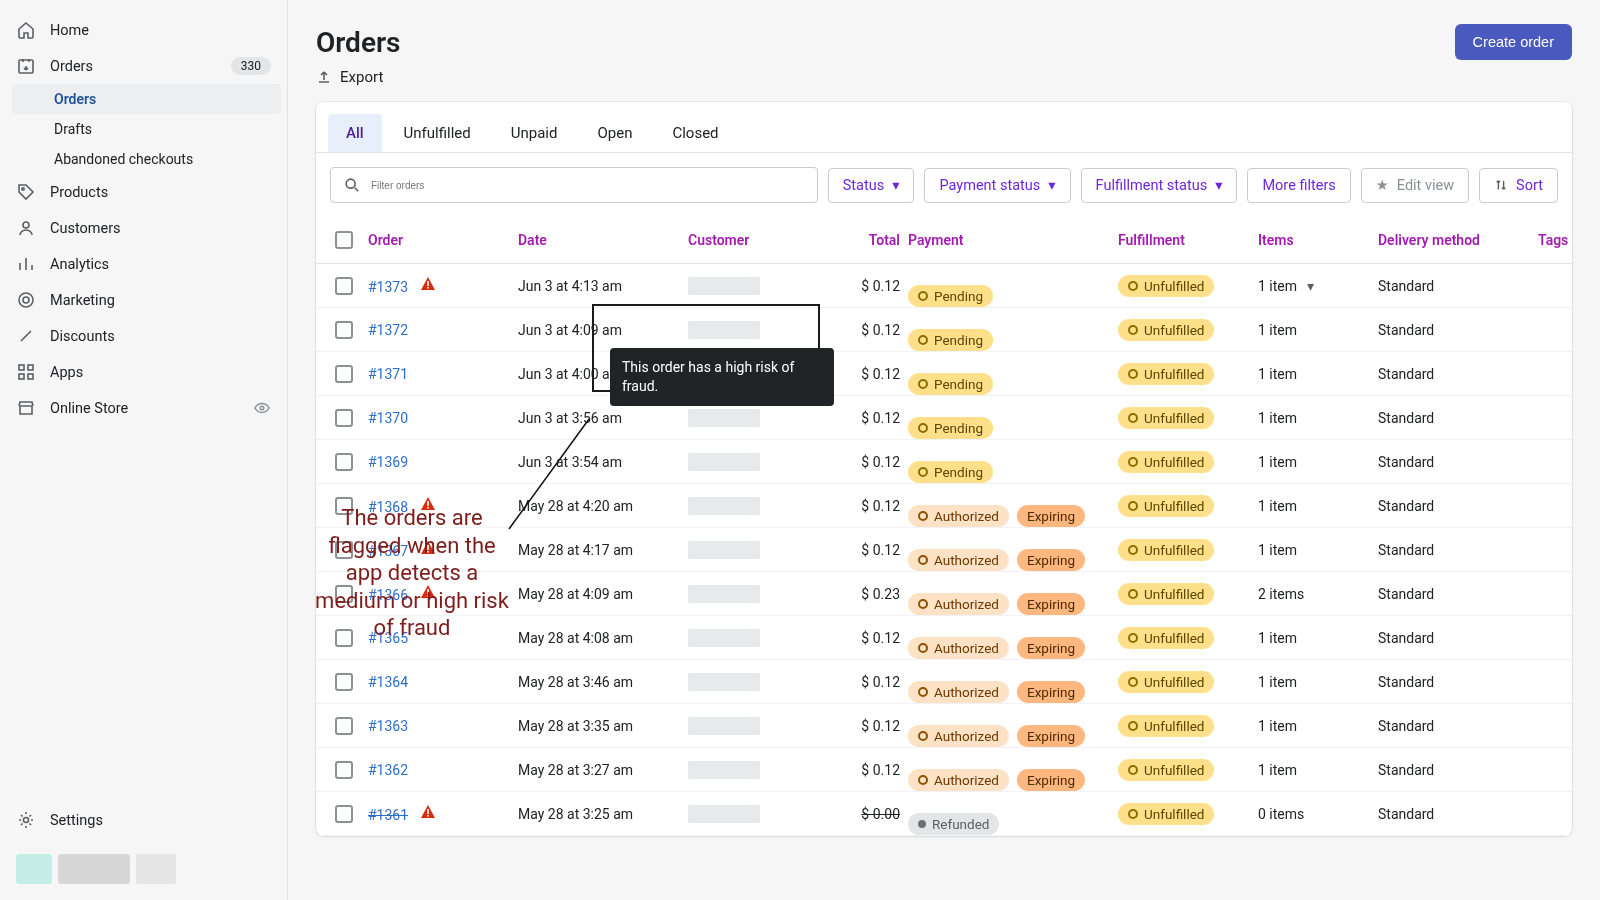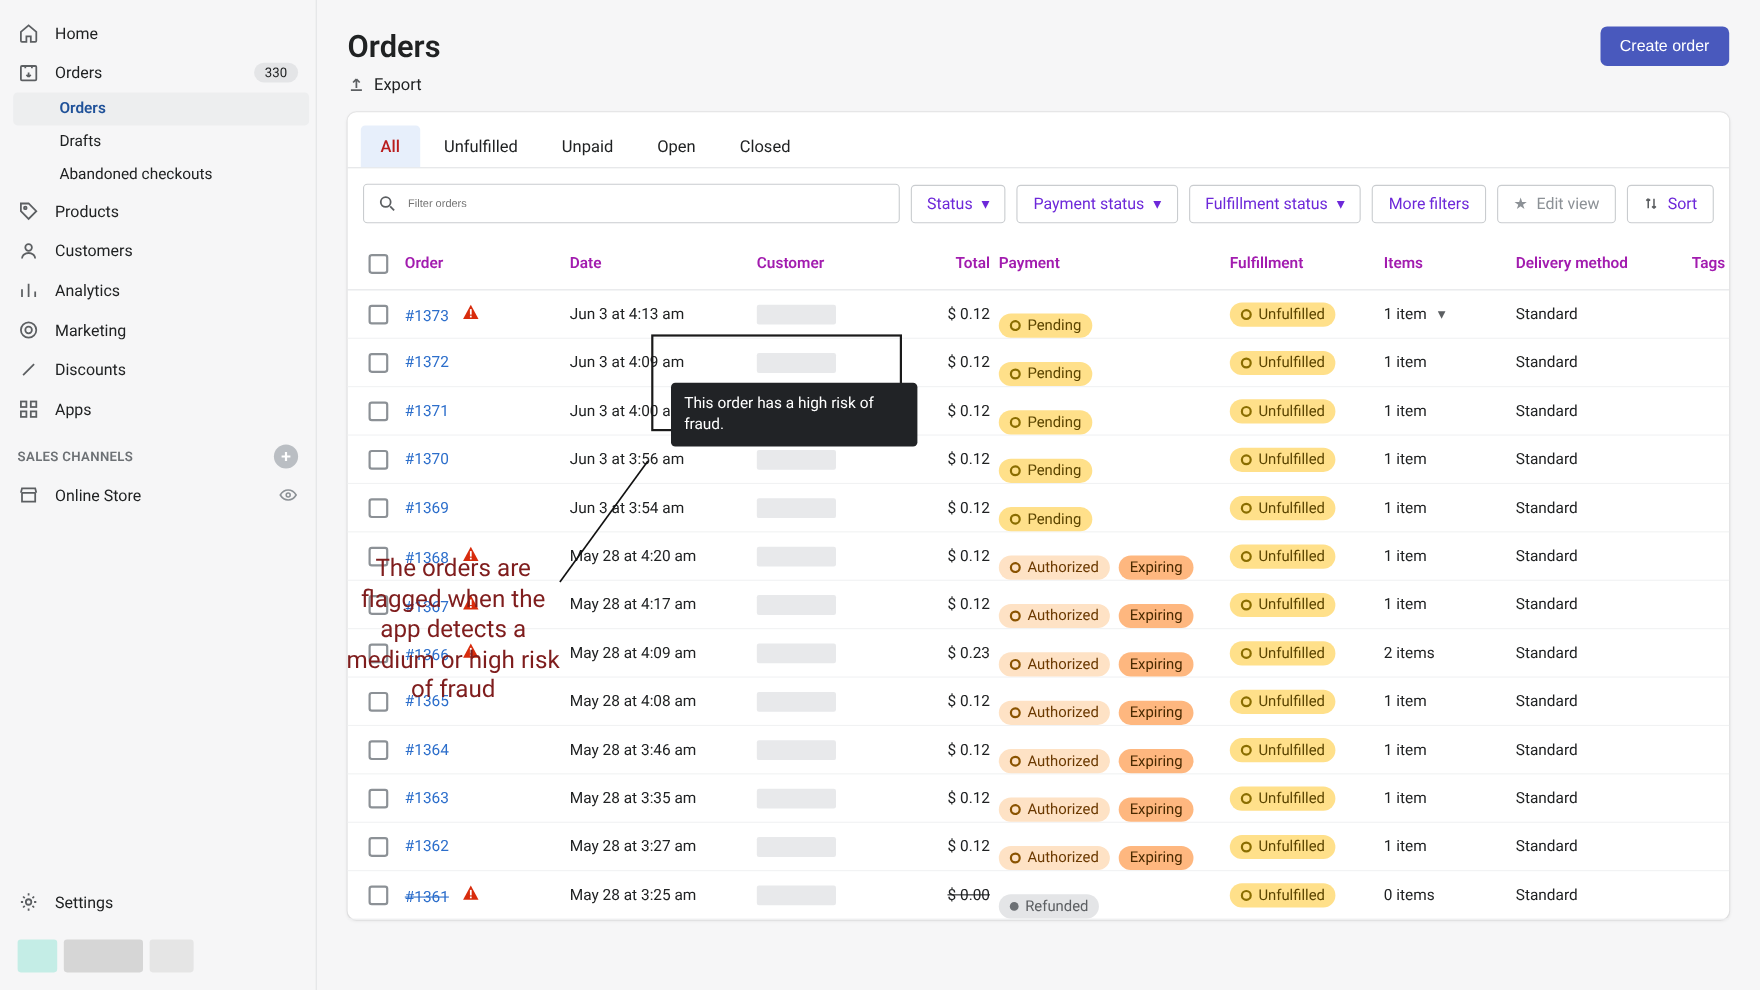--- a/index.html
+++ b/index.html
@@ -78,21 +78,21 @@
 .export-link { display:flex;align-items:center;gap:8px;color:#202223;cursor:pointer;padding:4px 0 16px; font-size:15px;}
 
 .card {
   background:#fff; border-radius:8px; box-shadow:0 0 0 1px rgba(0,0,0,.05),0 1px 3px rgba(0,0,0,.08);
 }
 .tabs { display:flex; gap:4px; padding:12px 12px 0; border-bottom:1px solid #e1e3e5; }
 .tab {
   padding:10px 18px; cursor:pointer; color:#202223;
   border-radius:4px 4px 0 0; font-size:15px;
 }
-.tab.active { background:#e7effb; color:#b91c1c; font-weight:500; }
+.tab.active { background:#e7effb; color:#4c1d95; font-weight:500; }
 
 .toolbar { display:flex; gap:10px; padding:14px 14px; align-items:center; flex-wrap:nowrap;}
 .search-box {
   flex:1; display:flex; align-items:center;
   border:1px solid #c9cccf; border-radius:4px; padding:8px 12px; gap:10px;
   min-width:200px;
 }
 .search-box input { border:none; outline:none; flex:1; font-size:10px; }
 .filter-btn, .util-btn {
   border:1px solid #c9cccf; background:#fff; border-radius:4px;
@@ -249,28 +249,20 @@
           <svg width="20" height="20" viewBox="0 0 20 20" fill="none" stroke="#5c5f62" stroke-width="1.6">
             <rect x="3" y="3" width="5" height="5"></rect>
             <rect x="12" y="3" width="5" height="5"></rect>
             <rect x="3" y="12" width="5" height="5"></rect>
             <rect x="12" y="12" width="5" height="5"></rect>
           </svg>
         </span>
       <span>Apps</span>
     </div>
 
-    <div class="section-header">
-      <span>SALES CHANNELS</span>
-      <span class="plus-btn">
-          <svg width="12" height="12" viewBox="0 0 12 12" stroke="#fff" stroke-width="2">
-            <path d="M6 2v8M2 6h8"></path>
-          </svg>
-        </span>
-    </div>
     <div class="nav-item">
       <span class="icon">
           <svg width="20" height="20" viewBox="0 0 20 20" fill="none" stroke="#5c5f62" stroke-width="1.6">
             <path d="M3 8l1-4h12l1 4M4 8v8h12V8M4 8h12"></path>
           </svg>
         </span>
       <span>Online Store</span>
       <span class="eye-btn">
           <svg width="18" height="18" viewBox="0 0 20 20" fill="none" stroke="#8c9196" stroke-width="1.6">
             <path d="M2 10s3-5 8-5 8 5 8 5-3 5-8 5-8-5-8-5z"></path>

